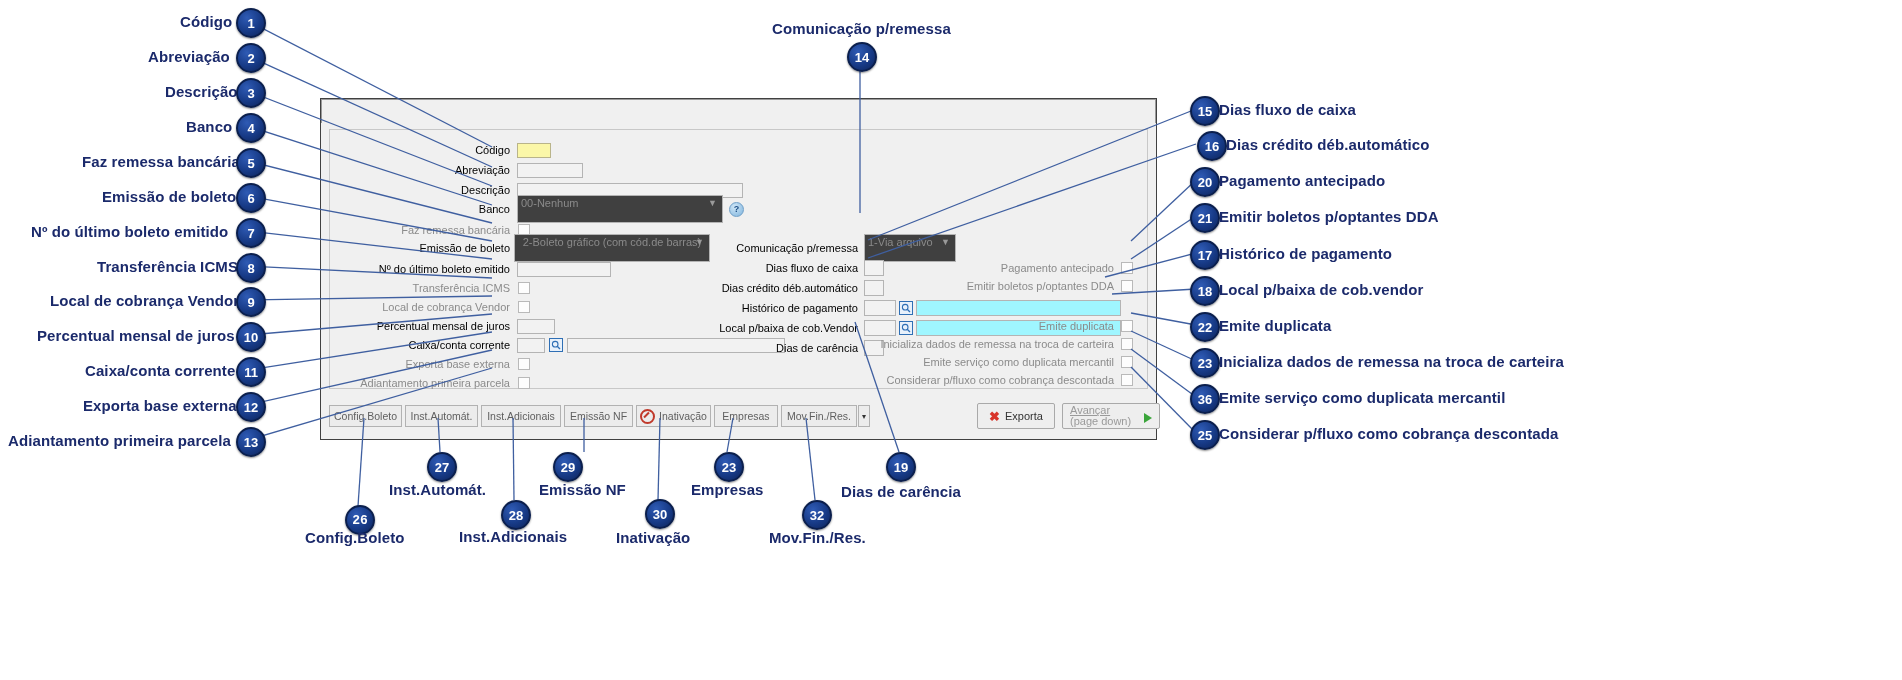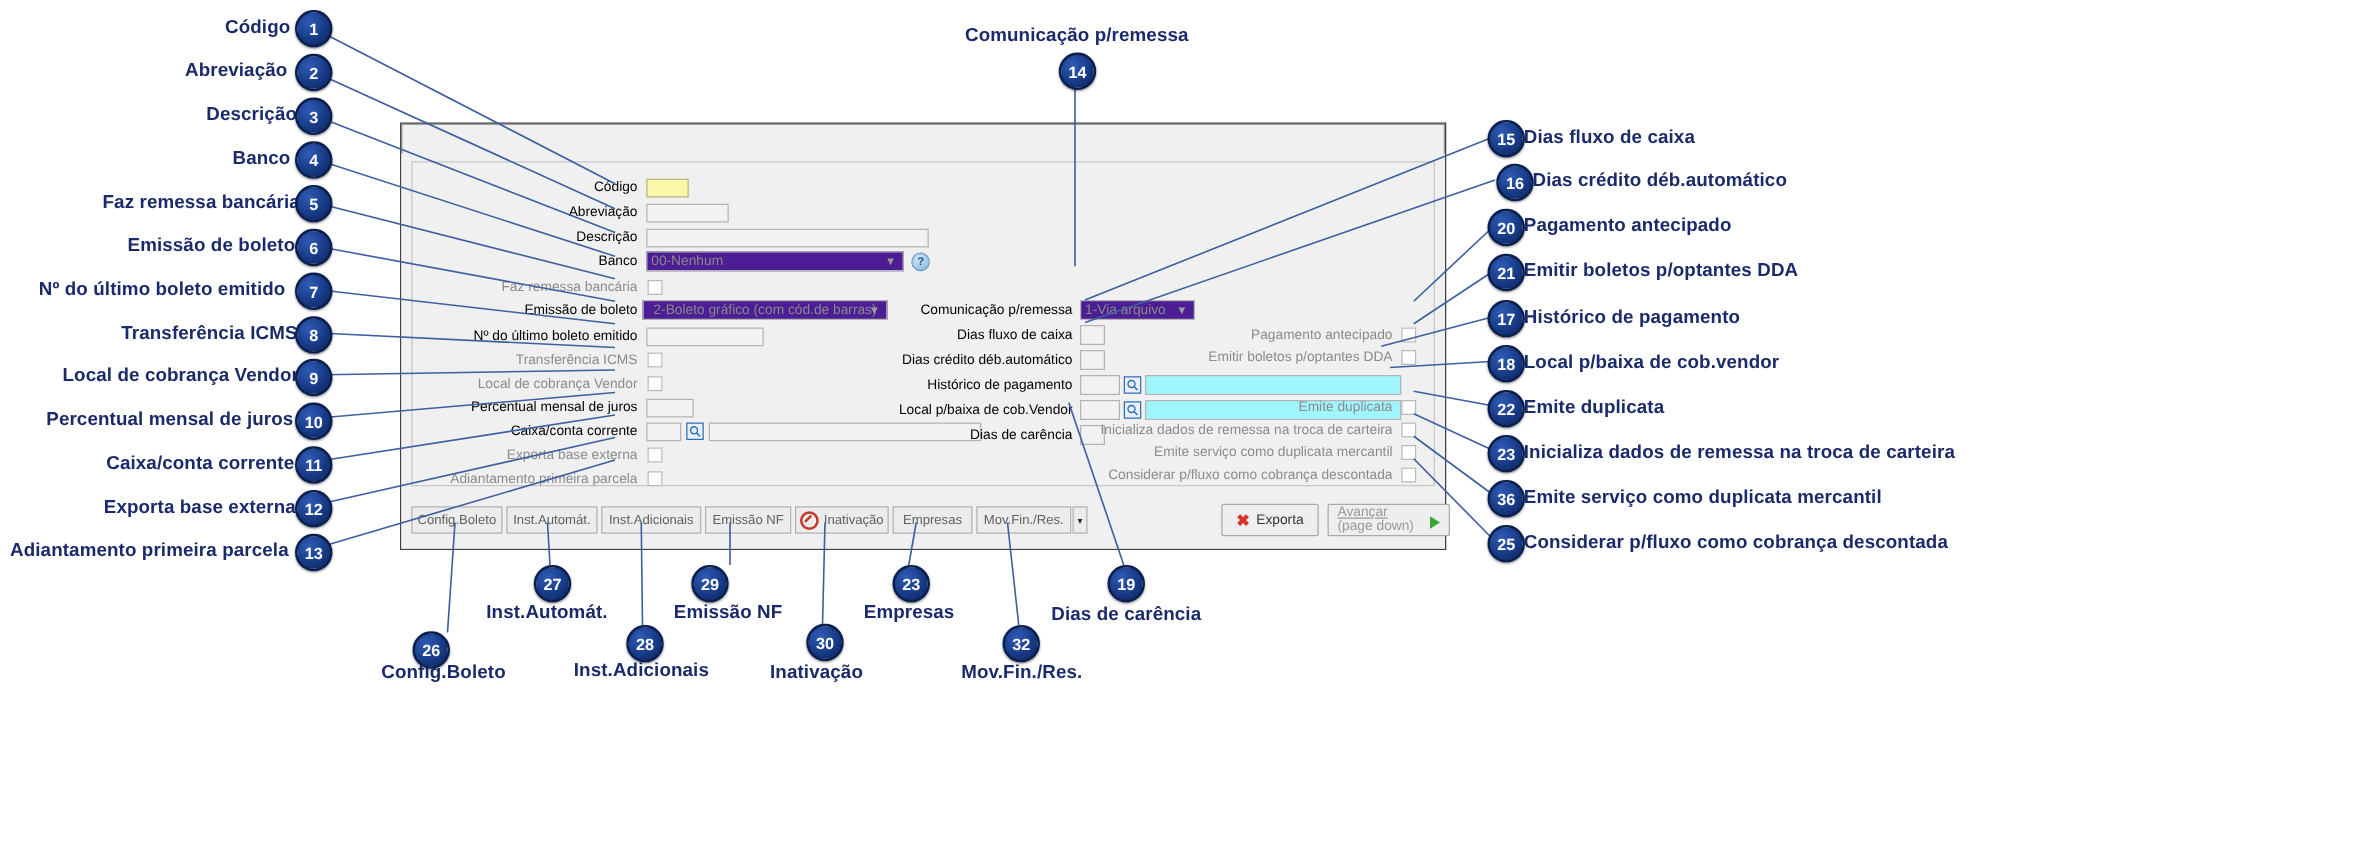--- a/index.html
+++ b/index.html
@@ -68,21 +68,21 @@
   .inp{
     height:15px;border:1px solid #b4b4b4;background:#f2f2f2;box-sizing:border-box;
     font-size:11px;color:#7a7a7a;padding:0 3px;line-height:14px;
   }
   .inp.yellow{background:#fbf7a8;border:1px solid #b9b48a;}
   .inp.cyan{background:#9ff6ff;border:1px solid #b4b4b4;}
   .cb{
     width:12px;height:12px;border:1px solid #b9b9b9;background:#fdfdfd;box-sizing:border-box;
   }
   .sel{
-    height:16px;border:1px solid #b4b4b4;background:#4c1d95;box-sizing:border-box;
+    height:28px;border:1px solid #b4b4b4;background:#404040;box-sizing:border-box;
     font-size:11px;color:#8a8a8a;padding:0 3px;line-height:15px;position:relative;
   }
   .sel .arrow{
     position:absolute;right:2px;top:0;width:15px;height:14px;
     display:flex;align-items:center;justify-content:center;color:#9a9a9a;font-size:9px;
   }
   .help-ico{
     width:13px;height:13px;border-radius:50%;
     background:radial-gradient(circle at 35% 30%,#cfe6f7,#7fb4dd);
     border:1px solid #6f9fc8;color:#1d4f86;font-size:9px;font-weight:bold;
@@ -437,21 +437,21 @@
 
   <div class="badge" style="left:1190px;top:384px;">36</div>
   <div class="callout" style="left:1219px;top:389px;">Emite serviço como duplicata mercantil</div>
 
   <div class="badge" style="left:1190px;top:420px;">25</div>
   <div class="callout" style="left:1219px;top:425px;">Considerar p/fluxo como cobrança descontada</div>
 
   <div class="badge" style="left:886px;top:452px;">19</div>
   <div class="callout" style="left:841px;top:483px;">Dias de carência</div>
 
-  <div class="badge" style="left:330px;top:505px;">26</div>
+  <div class="badge" style="left:345px;top:505px;font-family:Liberation Mono, monospace;">26</div>
   <div class="callout" style="left:305px;top:529px;">Config.Boleto</div>
 
   <div class="badge" style="left:427px;top:452px;">27</div>
   <div class="callout" style="left:389px;top:481px;">Inst.Automát.</div>
 
   <div class="badge" style="left:501px;top:500px;">28</div>
   <div class="callout" style="left:459px;top:528px;">Inst.Adicionais</div>
 
   <div class="badge" style="left:553px;top:452px;">29</div>
   <div class="callout" style="left:539px;top:481px;">Emissão NF</div>

